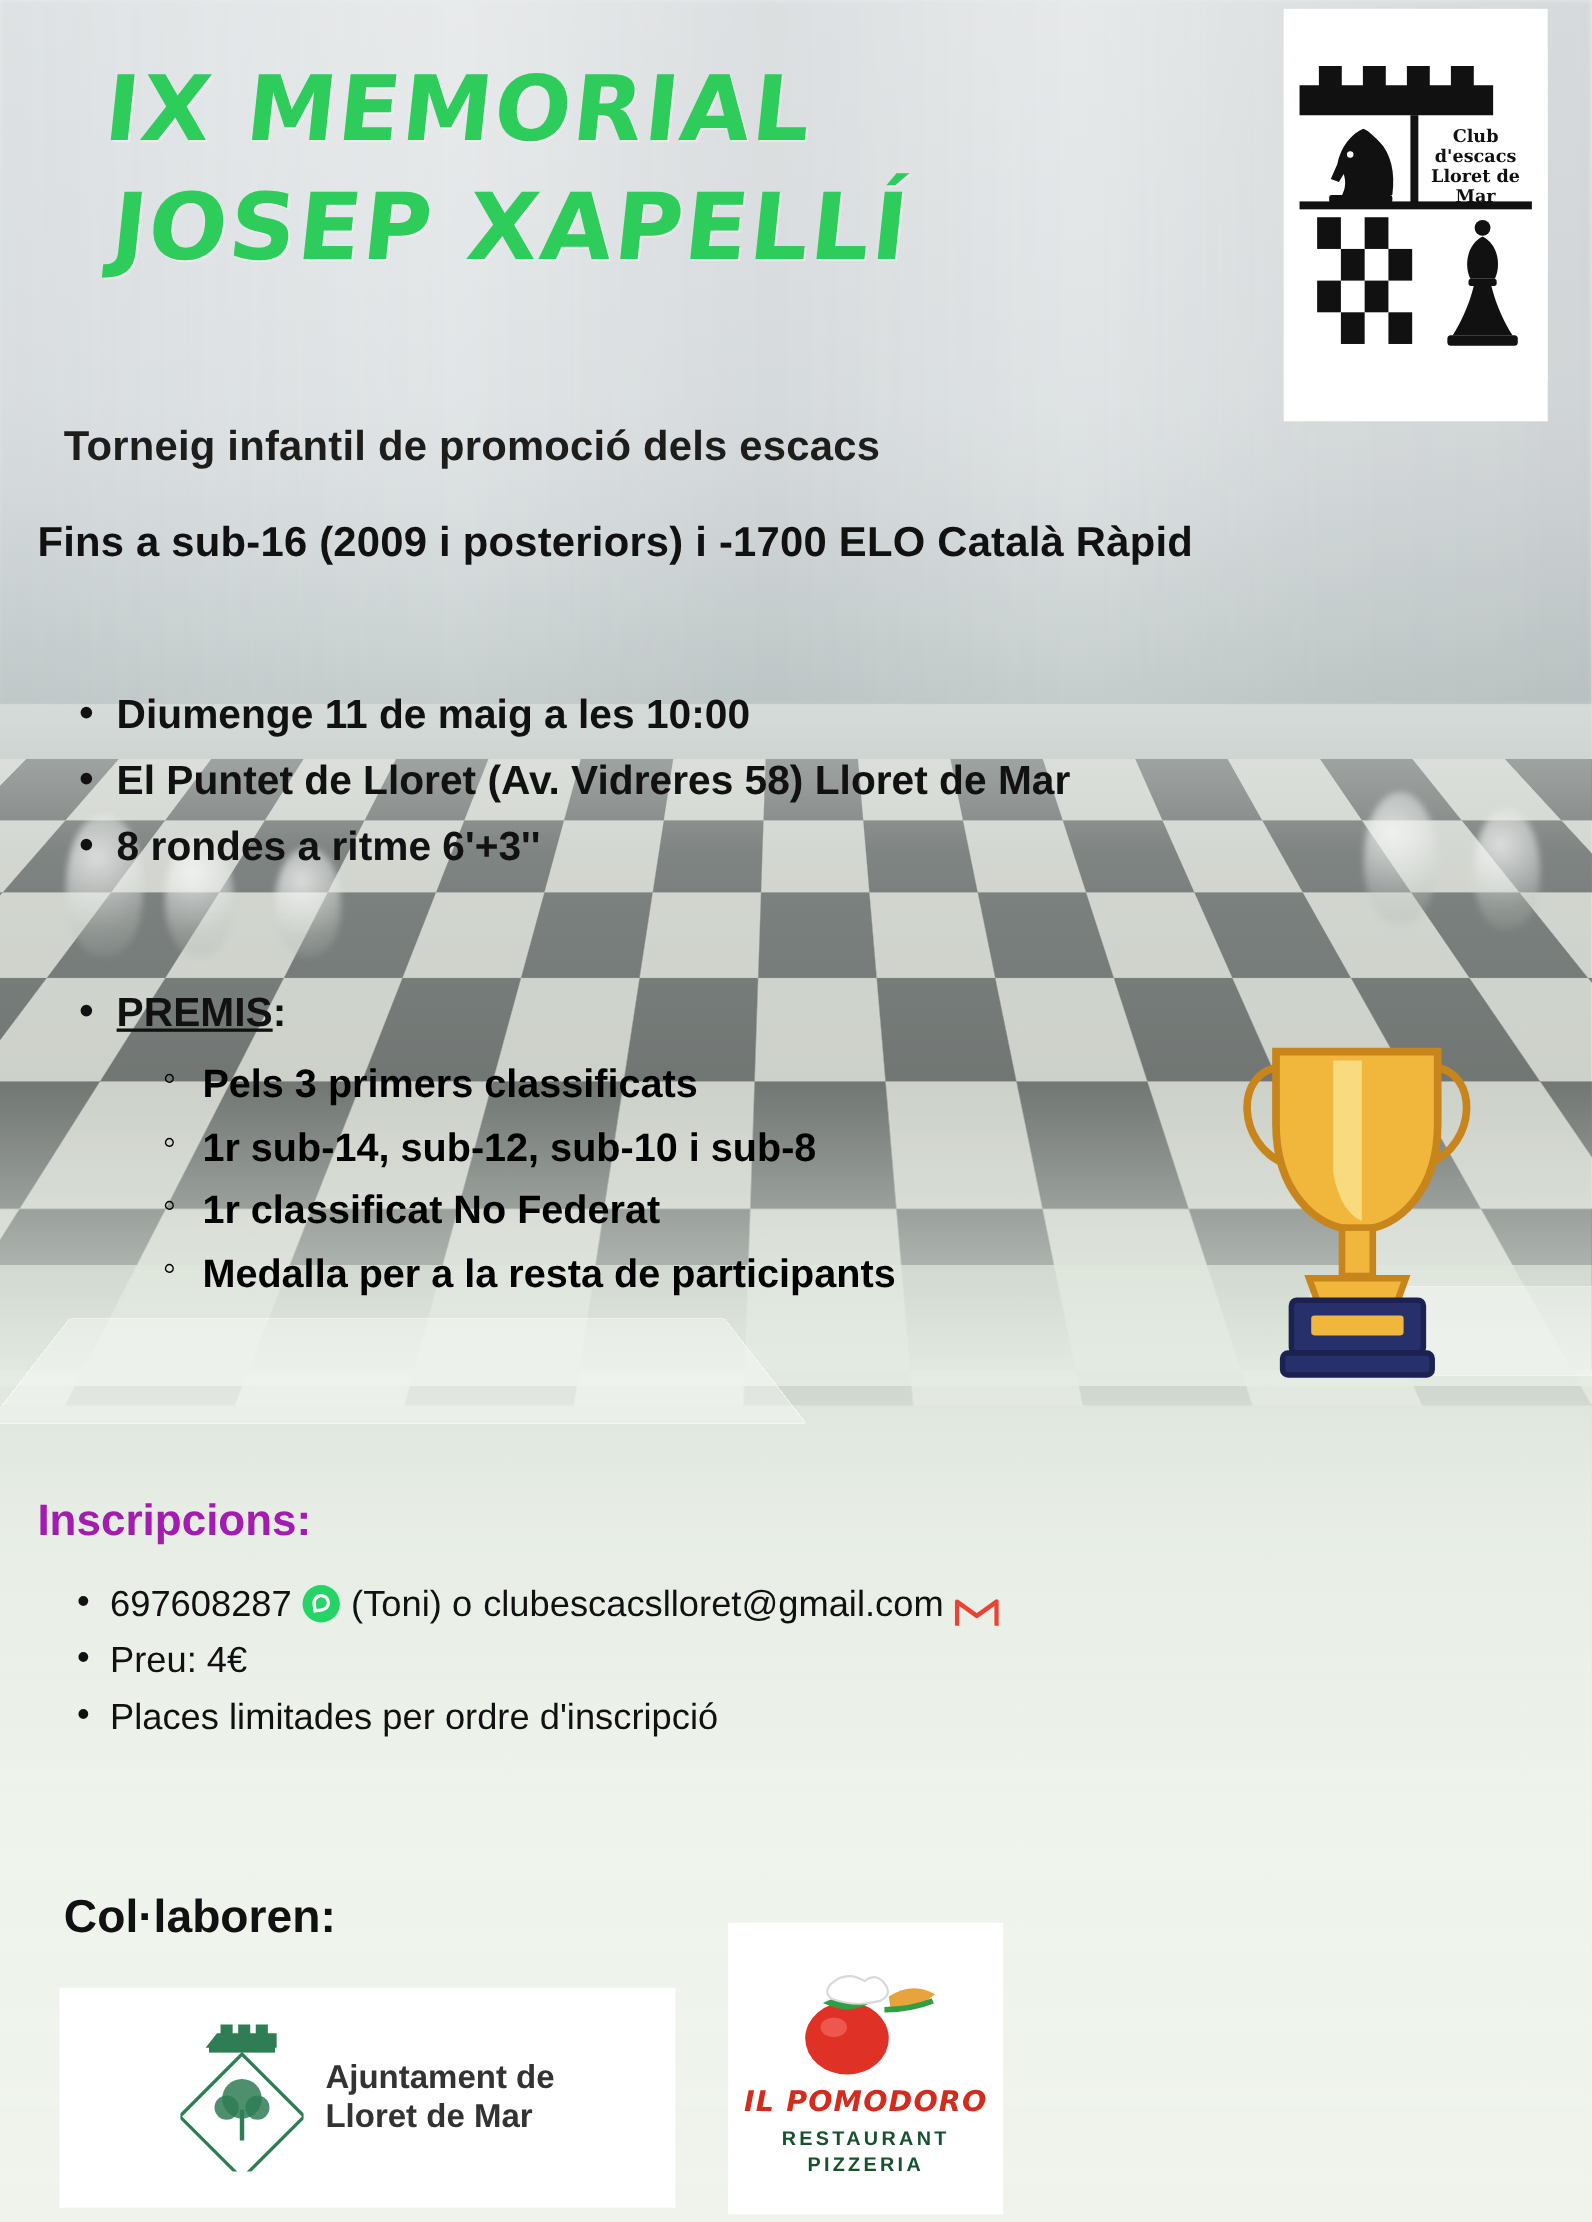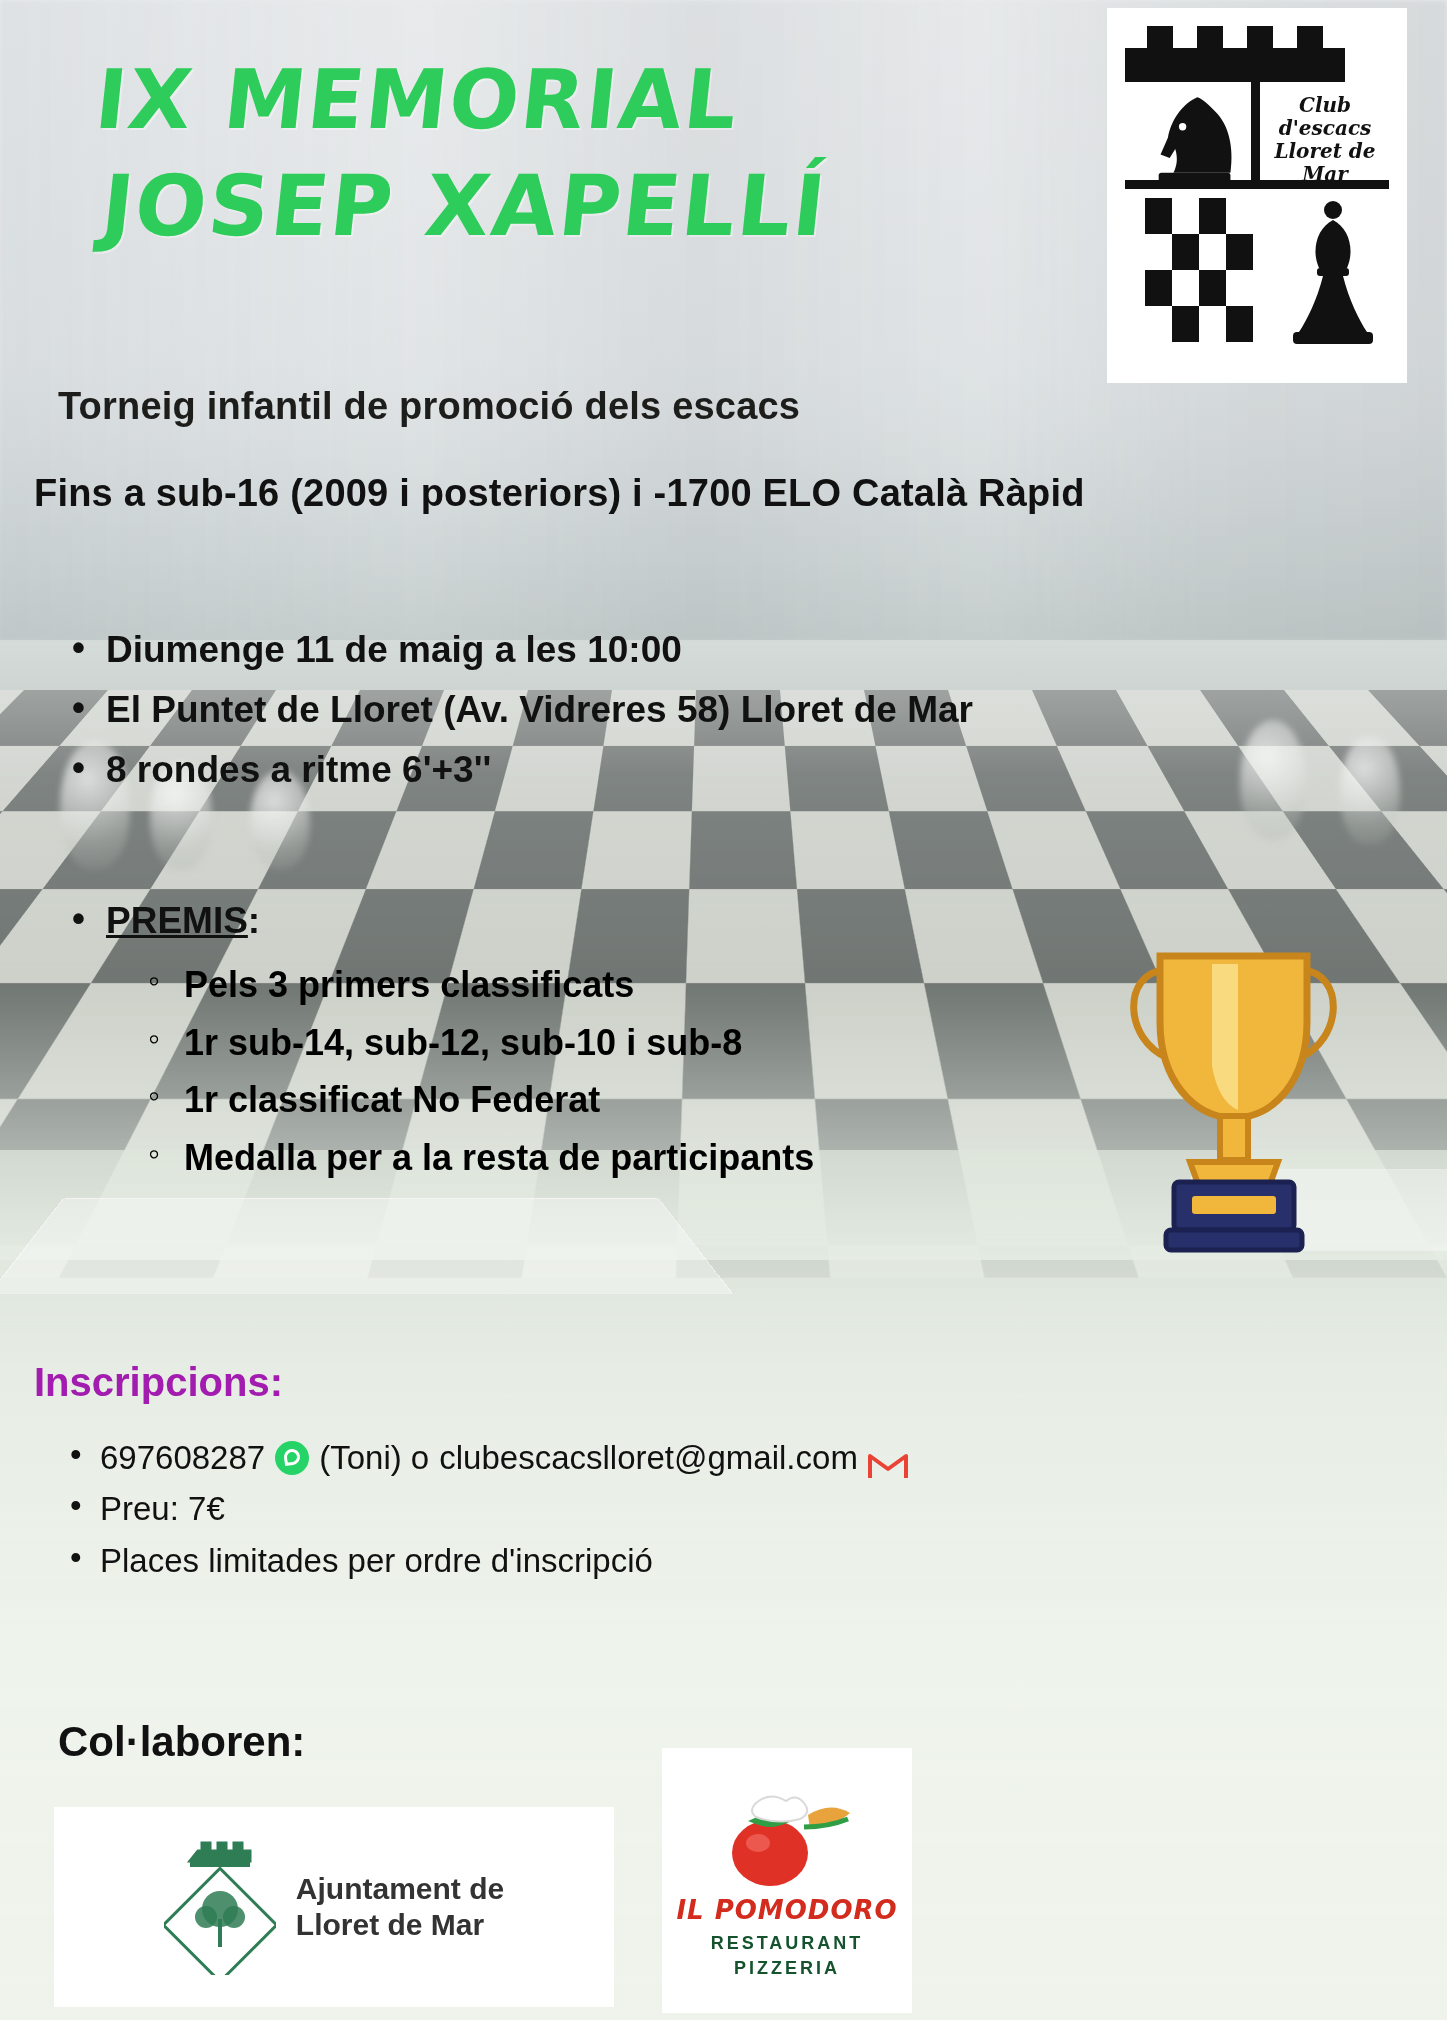--- a/index.html
+++ b/index.html
@@ -112,24 +112,23 @@
     z-index: 5;
     width: 1447px;
     height: 2020px;
   }
 
   
   .club-logo {
     position: absolute;
     right: 40px;
     top: 8px;
-    width: 300px;
+    width: 240px;
     height: 375px;
     background: #ffffff;
-    font-style: italic;
   }
   .logo-svg { display: block; width: 100%; height: 100%; }
 
   
   .title-block {
     position: absolute;
     left: 96px;
     top: 48px;
     width: 980px;
   }
@@ -455,21 +454,21 @@
       <span>697608287</span>
       <span class="wa-icon"></span>
       <span>(Toni) o</span>
       <span>clubescacslloret@gmail.com</span>
       <span class="gmail-icon">
         <svg viewBox="0 0 40 30" xmlns="http://www.w3.org/2000/svg">
           <path d="M2 28 V6 L20 19 L38 6 v22" fill="none" stroke="#EA4335" stroke-width="4" stroke-linejoin="round"></path>
         </svg>
       </span>
     </li>
-    <li>Preu: 7€</li>
+    <li>Preu: 4€</li>
     <li>Places limitades per ordre d'inscripció</li>
   </ul>
 
   <div class="collab-title">Col·laboren:</div>
   <div class="collab-row">
 
     <div class="logo-card card-ajuntament">
       <div class="aj-wrap">
         <span>
           <svg width="112" height="140" viewBox="0 0 112 140" xmlns="http://www.w3.org/2000/svg">

